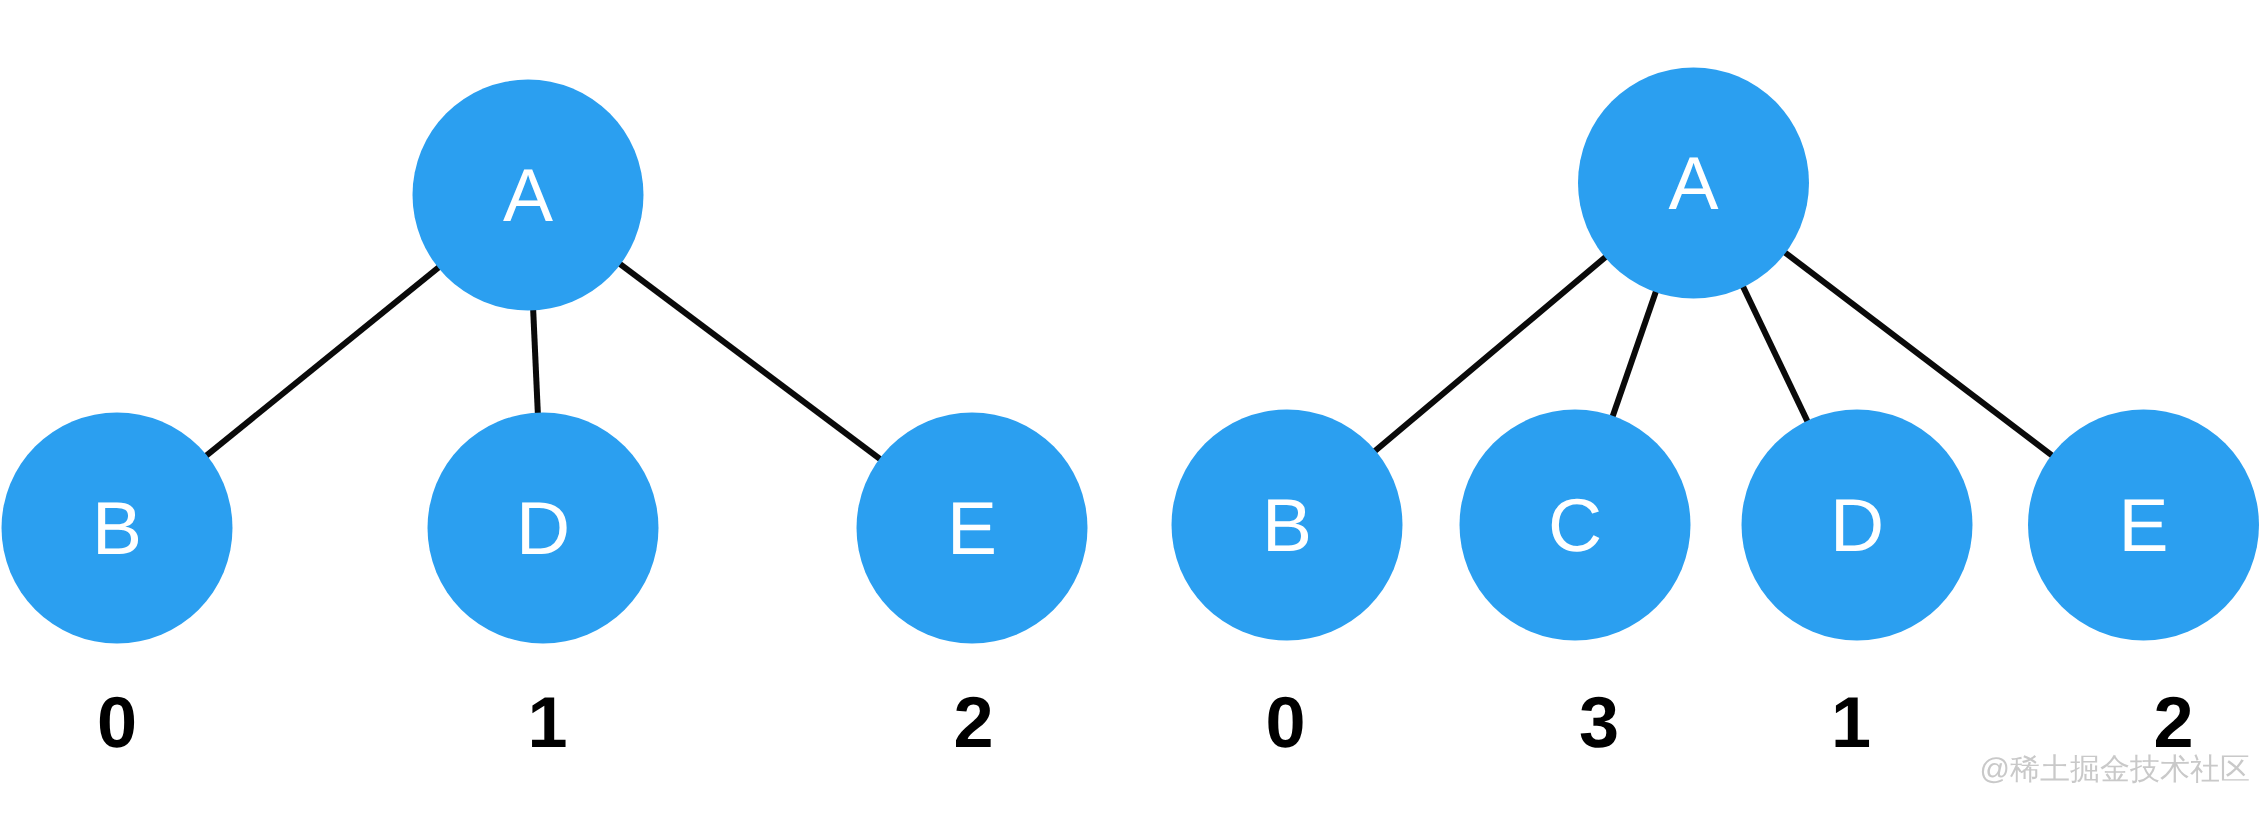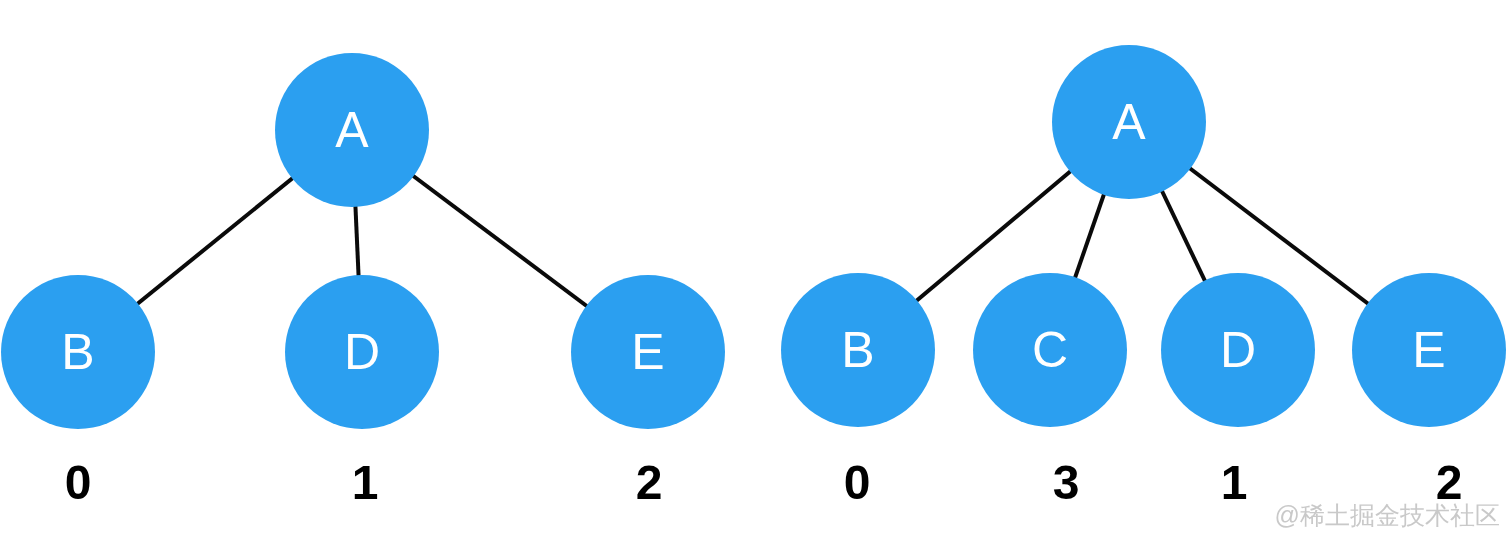--- a/index.html
+++ b/index.html
@@ -46,21 +46,21 @@
     color: var(--number, #000000);
     font-size: 48px;
     font-weight: 700;
     line-height: 1;
   }
   .watermark {
     position: absolute;
     right: 12px;
     top: 502px;
     color: var(--watermark, #c9c9c9);
-    font-size: 25px;
+    font-size: 20px;
     line-height: 1.1;
     text-align: right;
   }
 </style>
 </head>
 <body>
 
 <div class="canvas">
 
   <svg class="edges" width="1512" height="544" viewBox="0 0 1512 544">

